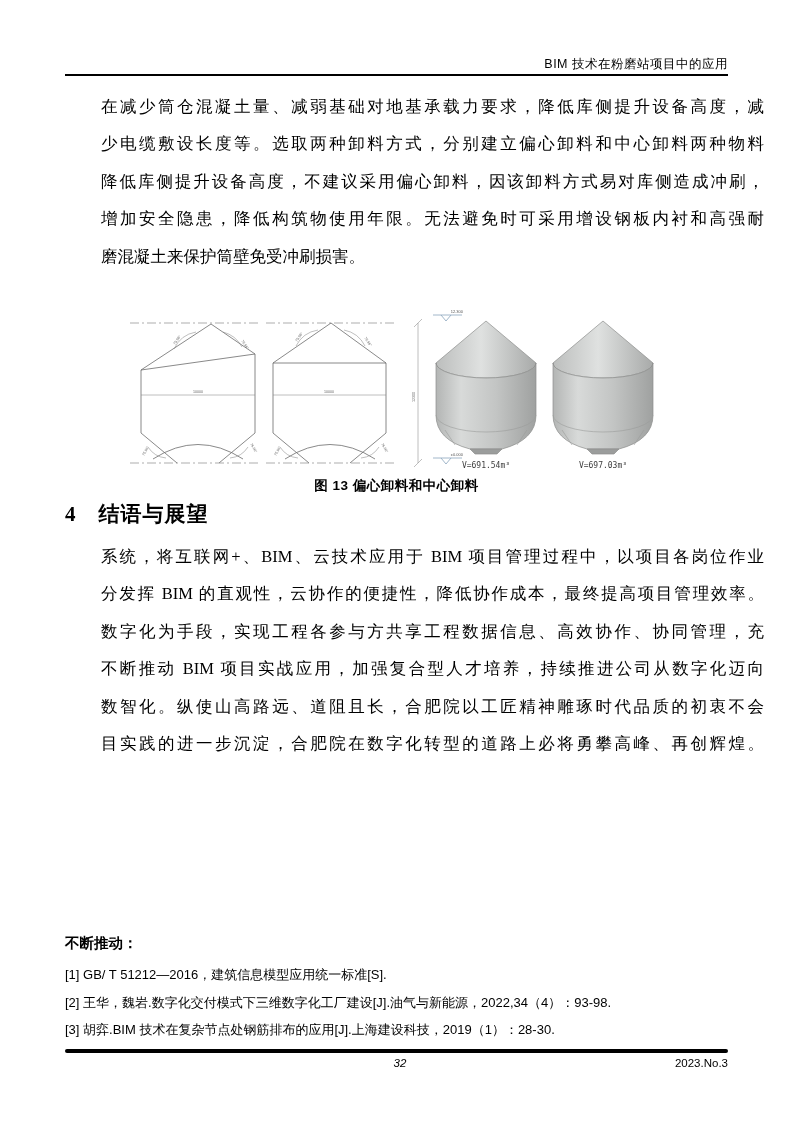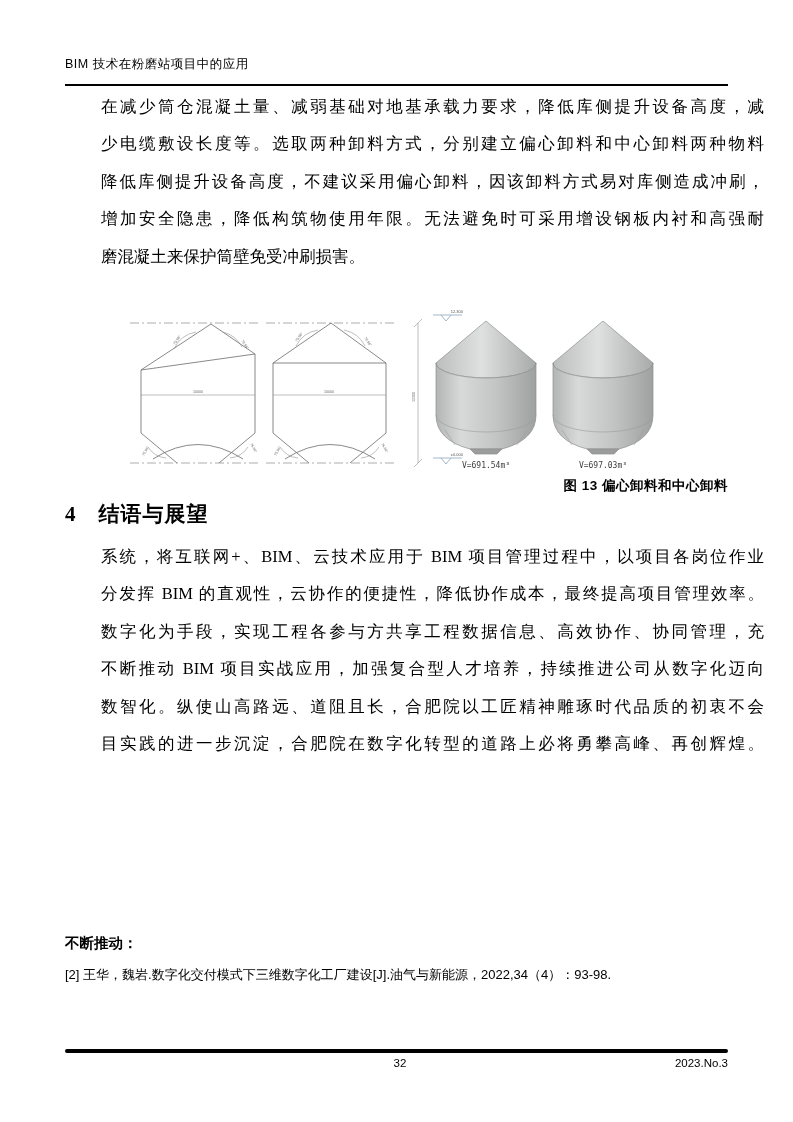--- a/index.html
+++ b/index.html
@@ -4,37 +4,37 @@
 <style>
   html,body { margin:0; padding:0; background:#e8e8e8; }
   .page {
     position:relative; width:793px; height:1122px; margin:0 auto;
     background:#ffffff; overflow:hidden;
     font-family:"Liberation Serif","DejaVu Serif",serif; color:#000;
   }
 
   .header {
     position:absolute; left:65px; top:56px; width:663px;
-    text-align:left; font-family:"Liberation Sans","DejaVu Sans",sans-serif;
+    text-align:right; font-family:"Liberation Sans","DejaVu Sans",sans-serif;
     font-size:12.5px; font-weight:500; letter-spacing:0.5px;
-    padding-bottom:11px; border-bottom:2px solid #000;
+    padding-bottom:1px; border-bottom:2px solid #000;
   }
 
   .bodypara { position:absolute; left:65px; width:663px; font-size:16.5px; line-height:37.4px;margin-left:36px; }
   .p1 { top:88px; }
   .p2 { top:538px; }
   .jl { text-align:justify; text-align-last:justify; white-space:nowrap; }
   .jl.short { text-align-last:left; }
   .jl.indent { text-indent:2em; }
 
   .figure { position:absolute; left:128px; top:301px; width:538px; height:174px; }
   .figure svg { display:block; }
 
   .caption {
-    position:absolute; left:65px; top:477px; width:663px; text-align:right;
+    position:absolute; left:65px; top:477px; width:663px; text-align:center;
     font-family:"Liberation Sans","DejaVu Sans",sans-serif;
     font-size:13.5px; font-weight:bold; letter-spacing:0.5px;
   }
 
   .heading {
     position:absolute; left:65px; top:500px;
     font-size:21px; font-weight:bold; letter-spacing:1px;
     font-family:"Liberation Sans","DejaVu Sans",sans-serif;
   }
   .heading .num { font-family:"Liberation Serif","DejaVu Serif",serif; margin-right:22px; }
@@ -47,21 +47,21 @@
   .refs .refitem { line-height:27.5px; white-space:nowrap; }
 
   .footer-rule {
     position:absolute; left:65px; top:1049px; width:663px; height:4px;
     background:#000; border-radius:3px;
   }
   .footer-row {
     position:absolute; left:65px; top:1057px; width:663px; height:16px;
     font-family:"Liberation Sans","DejaVu Sans",sans-serif; font-size:11.5px;
   }
-  .footer-row .pageno { position:absolute; left:7px; right:0; text-align:center; }
+  .footer-row .pageno { position:absolute; left:7px; right:0; text-align:center;font-style:italic; }
   .footer-row .issue { position:absolute; right:0; }
 
   
   .ln   { stroke:#6b6b6b; stroke-width:0.8; fill:none; }
   .thin { stroke:#8a8a8a; stroke-width:0.55; fill:none; }
   .dash { stroke:#8a8a8a; stroke-width:0.7; fill:none; stroke-dasharray:9 3 2 3; }
   .edge { stroke:#8c8e8d; stroke-width:0.7; }
   .seam { stroke:#9a9c9b; stroke-width:0.6; fill:none; }
   .tinytxt  { font-family:"Liberation Sans","DejaVu Sans",sans-serif; font-size:4px;  fill:#555; }
   .microtxt { font-family:"Liberation Sans","DejaVu Sans",sans-serif; font-size:3.6px; fill:#666; }
@@ -189,21 +189,23 @@
     <div class="jl">系统，将互联网+、BIM、云技术应用于 BIM 项目管理过程中，以项目各岗位作业</div>
     <div class="jl">分发挥 BIM 的直观性，云协作的便捷性，降低协作成本，最终提高项目管理效率。</div>
     <div class="jl">数字化为手段，实现工程各参与方共享工程数据信息、高效协作、协同管理，充</div>
     <div class="jl">不断推动 BIM 项目实战应用，加强复合型人才培养，持续推进公司从数字化迈向</div>
     <div class="jl">数智化。纵使山高路远、道阻且长，合肥院以工匠精神雕琢时代品质的初衷不会</div>
     <div class="jl">目实践的进一步沉淀，合肥院在数字化转型的道路上必将勇攀高峰、再创辉煌。</div>
   </div>
 
   <div class="refs">
     <div class="refhead">不断推动：</div>
+    <div class="refitem">[1] GB/ T 51212—2016，建筑信息模型应用统一标准[S].</div>
     <div class="refitem">[2] 王华，魏岩.数字化交付模式下三维数字化工厂建设[J].油气与新能源，2022,34（4）：93-98.</div>
+    <div class="refitem">[3] 胡弈.BIM 技术在复杂节点处钢筋排布的应用[J].上海建设科技，2019（1）：28-30.</div>
   </div>
 
   <div class="footer-rule"></div>
   <div class="footer-row">
     <span class="pageno">32</span>
     <span class="issue">2023.No.3</span>
   </div>
 
 </div>
 

